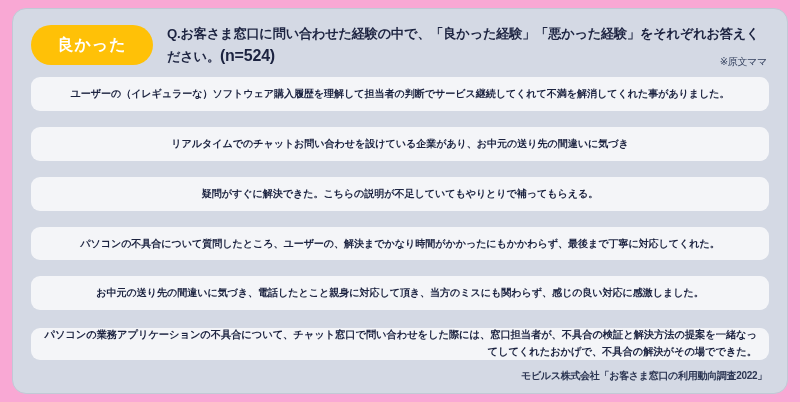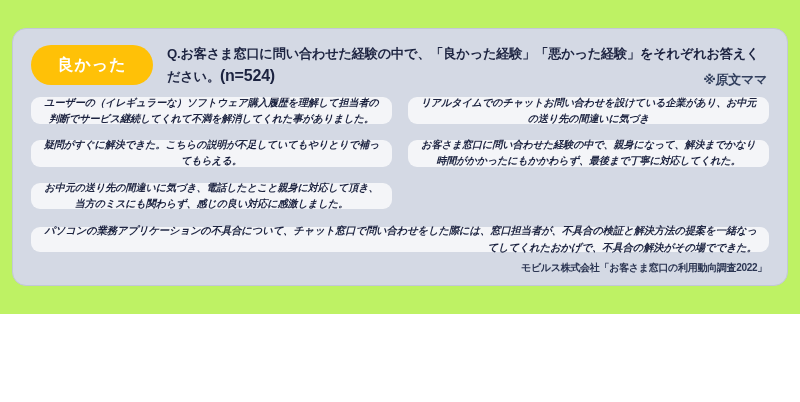--- a/index.html
+++ b/index.html
@@ -8,23 +8,23 @@
     width: 800px;
     height: 402px;
     overflow: hidden;
     background: #ffffff;
     font-family: "Liberation Sans", "DejaVu Sans", sans-serif;
   }
 
   #slide {
     position: relative;
     width: 800px;
-    height: 314px;
-    background: #bef264;
-    padding: 28px 12px;
+    height: 402px;
+    background: #f9a8d4;
+    padding: 8px 12px;
   }
 
   
   .panel {
     position: relative;
     width: 100%;
     height: 100%;
     background: #d4d9e4;
     border-radius: 14px;
     border: 1px solid #c2c8d6;
@@ -74,37 +74,36 @@
 
   .question .qn {
     font-weight: bold;
     font-size: 16px;
   }
 
   .source-note {
     position: absolute;
     right: 2px;
     bottom: -2px;
-    font-size: 13px;
+    font-size: 10px;
     color: #33405e;
-    font-weight: bold;
+    font-weight: normal;
     letter-spacing: -0.3px;
     margin-left: 44px;
   }
 
   
   .grid {
     flex: 1 1 auto;
     display: grid;
-    grid-template-columns: 1fr 1fr;
+    grid-template-columns: 1fr;
     grid-auto-rows: 1fr;
     gap: 16px 16px;
     padding-top: 6px;
     min-height: 0;
-    font-style: italic;
   }
 
   .card {
     background: #f4f5f8;
     border-radius: 9px;
     display: flex;
     align-items: center;
     justify-content: center;
     text-align: center;
     padding: 7px 12px;
@@ -165,21 +164,21 @@
       <div class="card">
         <div class="card-text">ユーザーの（イレギュラーな）ソフトウェア購入履歴を理解して担当者の判断でサービス継続してくれて不満を解消してくれた事がありました。</div>
       </div>
       <div class="card">
         <div class="card-text">リアルタイムでのチャットお問い合わせを設けている企業があり、お中元の送り先の間違いに気づき</div>
       </div>
       <div class="card">
         <div class="card-text">疑問がすぐに解決できた。こちらの説明が不足していてもやりとりで補ってもらえる。</div>
       </div>
       <div class="card">
-        <div class="card-text">お客さま窓口に問い合わせた経験の中で、親身になって、解決までかなり時間がかかったにもかかわらず、最後まで丁寧に対応してくれた。</div>
+        <div class="card-text">パソコンの不具合について質問したところ、ユーザーの、解決までかなり時間がかかったにもかかわらず、最後まで丁寧に対応してくれた。</div>
       </div>
       <div class="card">
         <div class="card-text">お中元の送り先の間違いに気づき、電話したとこと親身に対応して頂き、当方のミスにも関わらず、感じの良い対応に感激しました。</div>
       </div>
 
       <div class="card full-row">
         <div class="card-text">パソコンの業務アプリケーションの不具合について、チャット窓口で問い合わせをした際には、窓口担当者が、不具合の検証と解決方法の提案を一緒なってしてくれたおかげで、不具合の解決がその場でできた。</div>
       </div>
     </div>
 

